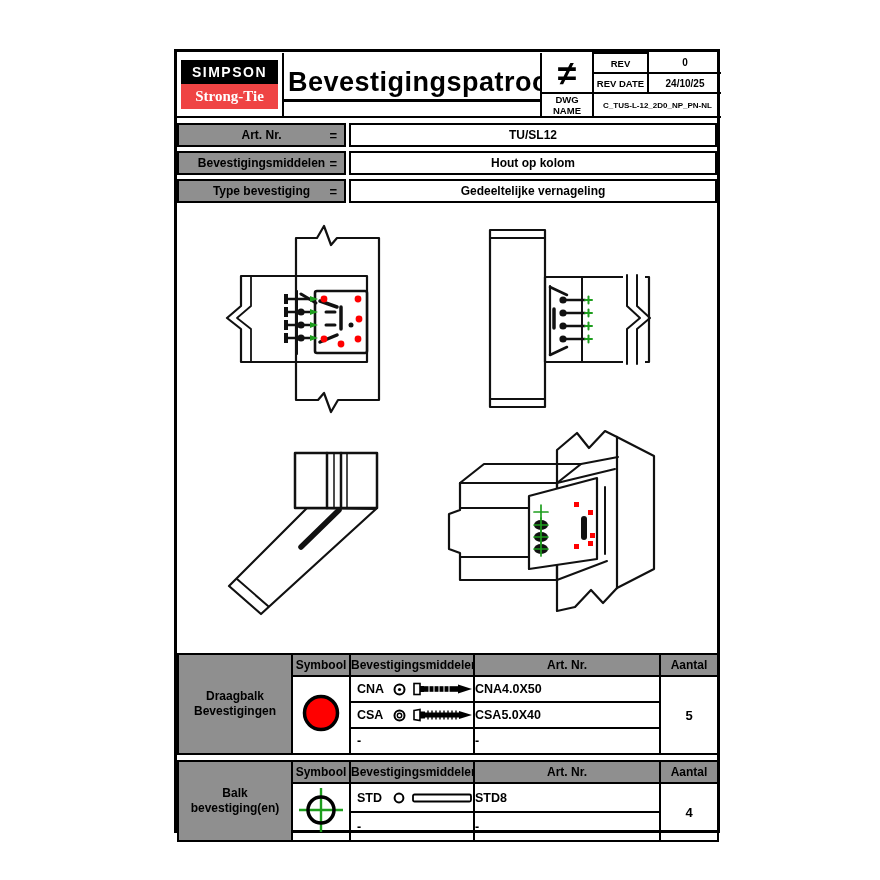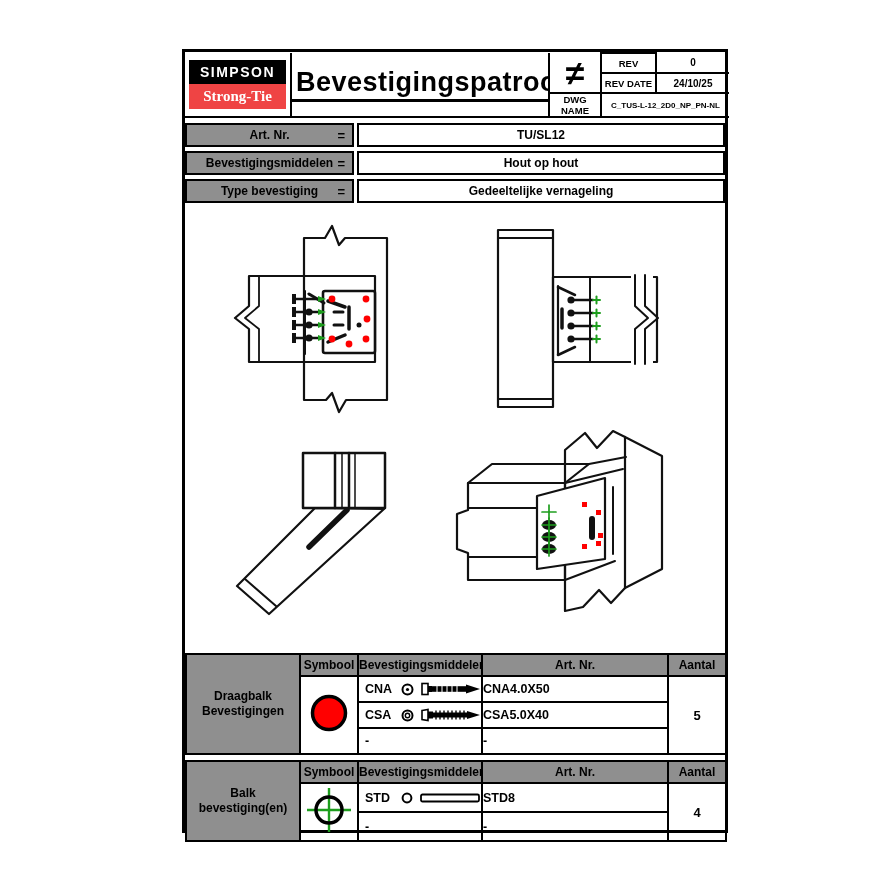--- a/index.html
+++ b/index.html
@@ -2,21 +2,21 @@
 <html><head>
 <meta charset="utf-8">
 <style>
   html,body{margin:0;padding:0;}
   body{
     width:880px;height:880px;background:#ffffff;position:relative;
     font-family:"Liberation Sans", sans-serif;color:#000;
     -webkit-font-smoothing:antialiased;
   }
   .sheet{
-    position:absolute;left:182px;top:49px;width:546px;height:784px;
+    position:absolute;left:174px;top:49px;width:546px;height:784px;
     box-sizing:border-box;border:3px solid #000;background:#fff;
   }
   
   table{border-collapse:collapse;}
   .hdr{width:540px;table-layout:fixed;}
   .hdr td{border:2px solid #000;padding:0;vertical-align:middle;text-align:center;overflow:hidden;}
   .hdr .r1{height:20px;} .hdr .r2{height:20px;} .hdr .r3{height:21px;}
   .logo-cell{width:105px;border-left:none !important;border-top:none !important;}
   .title-cell{width:256px;border-top:none !important;}
   .neq-cell{width:50px;font-size:34px;font-weight:bold;line-height:36px;border-top:none !important;}
@@ -112,21 +112,21 @@
       <div class="ivals">
           <div class="ival">TU/SL12</div>
         </div>
     </div>
     <div class="irow">
       <div class="ilabel" style="background:#8F8F8F;">
         <span>Bevestigingsmiddelen</span>
         <span class="eq">=</span>
       </div>
       <div class="ivals">
-        <div class="ival">Hout op hout</div>
+        <div class="ival">Hout op kolom</div>
       </div>
     </div>
     <div class="irow">
       <div class="ilabel" style="background:#8F8F8F;">
         <span>Type bevestiging</span>
         <span class="eq">=</span>
       </div>
       <div class="ivals">
           <div class="ival">Gedeeltelijke vernageling</div>
         </div>

